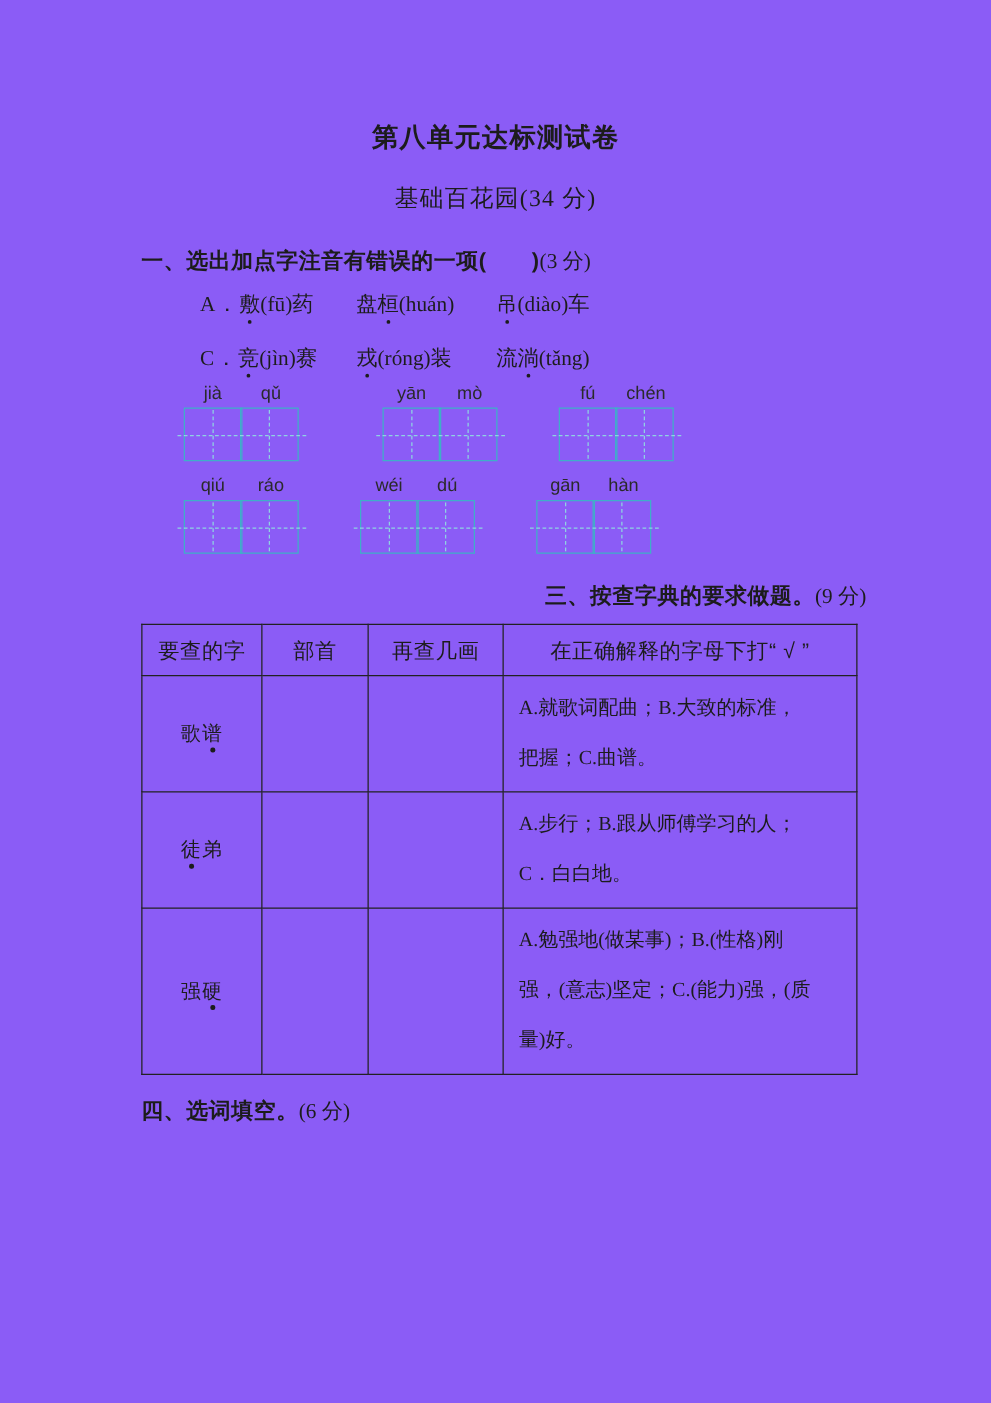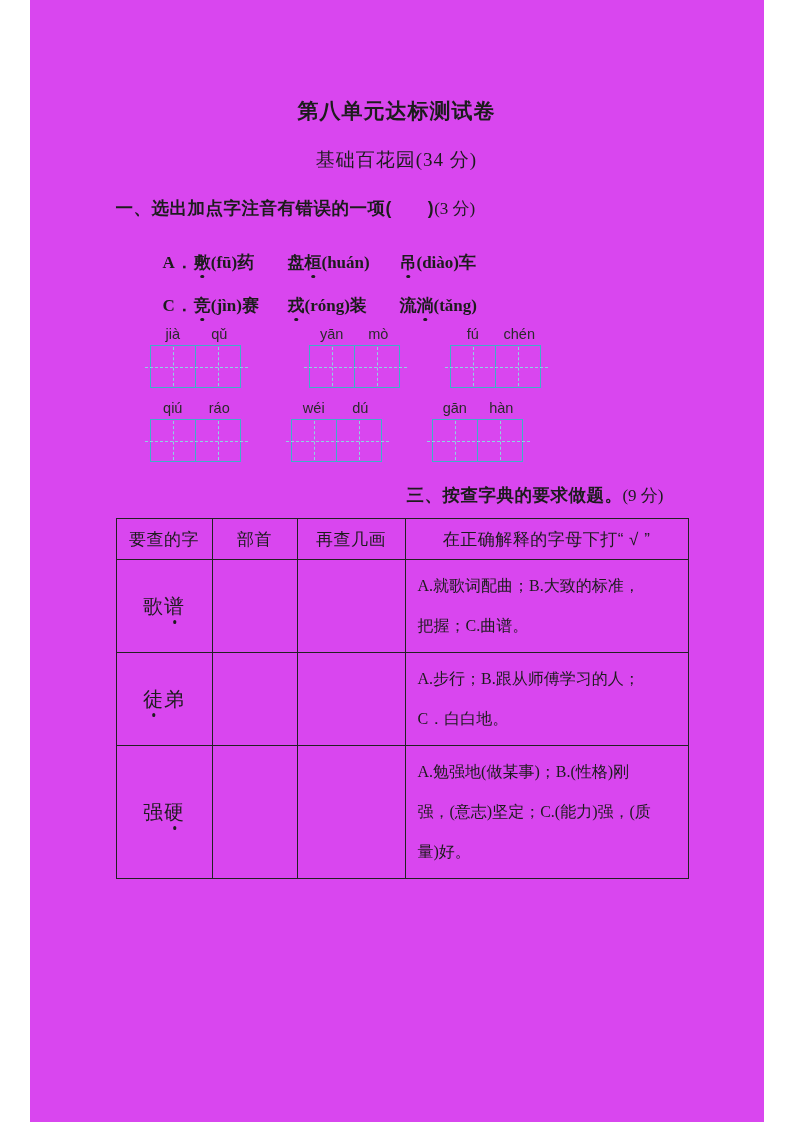--- a/index.html
+++ b/index.html
@@ -1,63 +1,63 @@
 <!DOCTYPE html>
 <html><head>
 <meta charset="utf-8">
 <style>
   * { margin:0; padding:0; box-sizing:border-box; }
   html,body { background:#ffffff; }
   .page {
     position:relative;
-    width:734px; height:1122px;
+    width:793px; height:1122px;
     margin:0 auto;
-    background:#d946ef;
+    background:#8b5cf6;
     color:#1c1c1c;
     font-family:"Liberation Serif", serif;
     overflow:hidden;
     padding-top:98px;
   }
   .title {
     text-align:center;
     font-family:"Liberation Sans", sans-serif;
     font-weight:700;
     font-size:21px;
     line-height:25px;
     letter-spacing:1px;
   }
   .subtitle {
     text-align:center;
     font-size:19px;
     line-height:25px;
     margin-top:24px;
     letter-spacing:1px;
   }
-  .content { padding-left:86px; padding-right:100px; }
+  .content { padding-left:113px; padding-right:100px; }
 
   .sec-heading {
     font-family:"Liberation Sans", sans-serif;
     font-weight:700;
     font-size:17.5px;
     line-height:24px;
     letter-spacing:0.5px;
   }
   .sec-heading .hscore {
     font-family:"Liberation Serif", serif;
     font-weight:400;
     font-size:17px;
     letter-spacing:0;
   }
   .mt-s1 { margin-top:24px; }
   .mt-s2 { margin-top:19px; }
   .mt-s3 { margin-top:21px;text-align:right; }
   .mt-s4 { margin-top:16px; }
 
   
-  .options { margin-left:47px; margin-top:31px;font-weight:bold; }
+  .options { margin-left:47px; margin-top:12px; }
   .opt { display:flex; font-size:17px; line-height:22px; margin-bottom:21px; }
   .opt:last-child { margin-bottom:0; }
   .opt .c1 { width:125px; }
   .opt .c2 { width:112px; }
   .opt .lbl { letter-spacing:1px; }
 
   
   .em { position:relative; display:inline-block; }
   .em::after {
     content:"";
@@ -101,21 +101,21 @@
   table.dict th, table.dict td { border:1.5px solid #222222; }
   table.dict th {
     font-family:"Liberation Sans", sans-serif;
     font-weight:500;
     font-size:17px;
     height:41px;
     text-align:center;
     letter-spacing:0.5px;
   }
   col.w1 { width:96px; } col.w2 { width:85px; } col.w3 { width:108px; } col.w4 { width:283px; }
-  td.word { text-align:center; vertical-align:middle; font-size:20px; letter-spacing:1px; }
+  td.word { text-align:center; vertical-align:middle; font-size:16px; letter-spacing:1px; }
   td.expl { vertical-align:middle; padding:6px 10px 6px 12px; }
   td.expl .line { font-size:16px; line-height:40px; white-space:nowrap; }
   tr.r-two  td { height:84px; }
   tr.r-three td { height:126px; }
 
   .s4 { margin-bottom:0; }
 </style>
 </head>
 <body>
 
@@ -249,15 +249,16 @@
         <td class="blank"></td>
         <td class="expl">
           <div class="line">A.勉强地(做某事)；B.(性格)刚</div>
           <div class="line">强，(意志)坚定；C.(能力)强，(质</div>
           <div class="line">量)好。</div>
         </td>
       </tr>
     </tbody>
       </table>
 
+    <div class="sec-heading mt-s4 s4"><span class="hmain">四、选词填空。</span><span class="hscore">(6 分)</span></div>
 
   </div>
 </div>
 
 </body></html>

